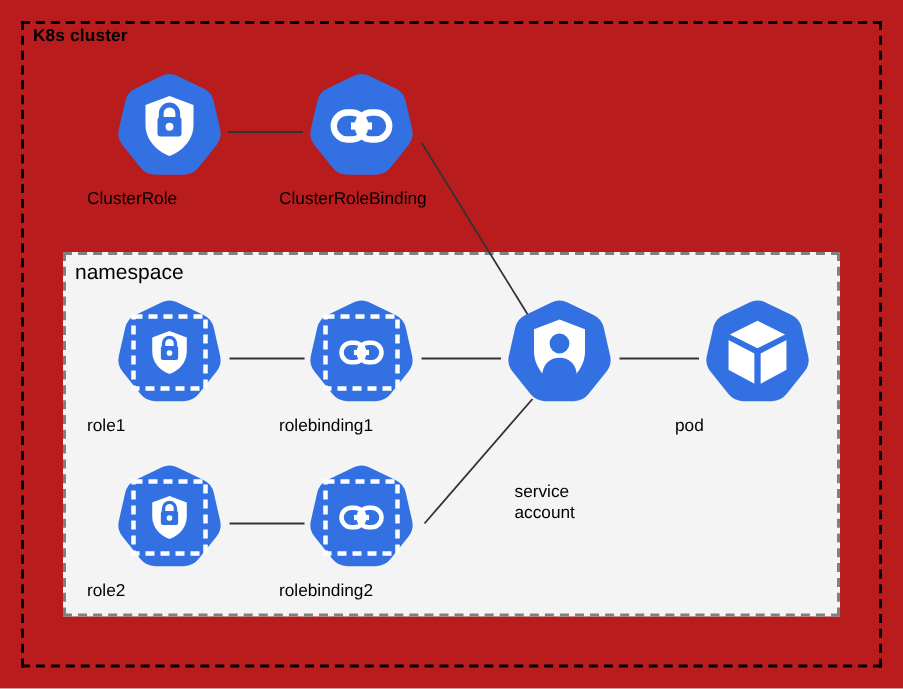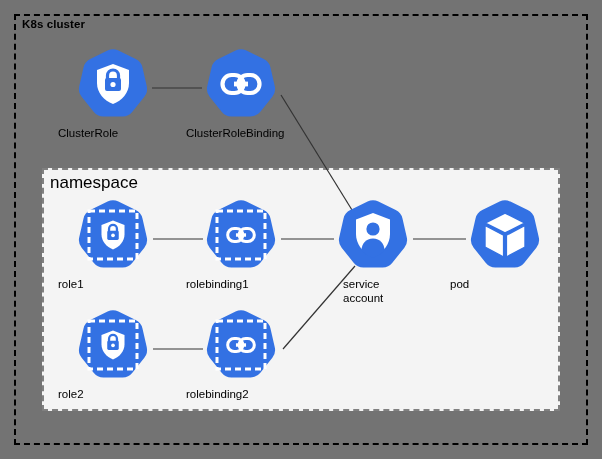--- a/index.html
+++ b/index.html
@@ -7,21 +7,21 @@
     padding: 0;
     background: #ffffff;
   }
   body {
     font-family: "Liberation Sans", sans-serif;
   }
   #canvas {
     position: relative;
     width: 602px;
     height: 459px;
-    background: #737373;
+    background: #b91c1c;
     overflow: hidden;
   }
 
   
   .cluster-box {
     position: absolute;
     left: 14px;
     top: 14px;
     width: 574px;
     height: 431px;
@@ -46,21 +46,21 @@
     width: 518px;
     height: 243px;
     border: 2px dashed #808080;
     box-sizing: border-box;
     background: #f4f4f4;
   }
   .namespace-title {
     position: absolute;
     left: 50px;
     top: 173px;
-    font-size: 17px;
+    font-size: 14px;
     color: #000000;
     white-space: nowrap;
   }
 
   
   #edge-layer {
     position: absolute;
     left: 0;
     top: 0;
     width: 602px;
@@ -164,21 +164,21 @@
       <div class="node" style="left: 373px; top: 235px;">
         <svg class="shape" viewBox="0 0 78 78">
           <path d="M33.59,5.60Q39.00,3.00 44.41,5.60L61.74,13.95Q67.15,16.55 68.48,22.40L72.76,41.16Q74.10,47.01 70.36,51.70L58.36,66.74Q54.62,71.43 48.62,71.43L29.38,71.43Q23.38,71.43 19.64,66.74L7.64,51.70Q3.90,47.01 5.24,41.16L9.52,22.40Q10.85,16.55 16.26,13.95Z" fill="#3371e3"></path>
           <g>
         <path d="M39 17 L56 23.5 L56 38 C56 49 48.5 57 39 61 C29.5 57 22 49 22 38 L22 23.5 Z" fill="white"></path>
         <circle cx="39" cy="33" r="6.6" fill="#3371e3"></circle>
         <path d="M39 42.5 C46 42.5 50.5 47.5 50.5 54.5 C47 58.2 43.3 60.3 39 61.6
                  C34.7 60.3 31 58.2 27.5 54.5 C27.5 47.5 32 42.5 39 42.5 Z" fill="#3371e3"></path>
           </g>
         </svg>
-        <div class="label" style="width: 60px; left: -30px;">service account</div>
+        <div class="label" style="width: 60px; left: -30px; margin-top: 44px;">service account</div>
       </div>
       <div class="node" style="left: 505px; top: 235px;">
         <svg class="shape" viewBox="0 0 78 78">
           <path d="M33.59,5.60Q39.00,3.00 44.41,5.60L61.74,13.95Q67.15,16.55 68.48,22.40L72.76,41.16Q74.10,47.01 70.36,51.70L58.36,66.74Q54.62,71.43 48.62,71.43L29.38,71.43Q23.38,71.43 19.64,66.74L7.64,51.70Q3.90,47.01 5.24,41.16L9.52,22.40Q10.85,16.55 16.26,13.95Z" fill="#3371e3"></path>
           <g>
         <path d="M39 17 L59 27 L39 37 L19 27 Z" fill="white" stroke="#3371e3" stroke-width="1.4" stroke-linejoin="round"></path>
         <path d="M19 29.5 L37.6 39.2 L37.6 61 L19 51 Z" fill="white" stroke="#3371e3" stroke-width="1.4" stroke-linejoin="round"></path>
         <path d="M59 29.5 L40.4 39.2 L40.4 61 L59 51 Z" fill="white" stroke="#3371e3" stroke-width="1.4" stroke-linejoin="round"></path>
           </g>
         </svg>

